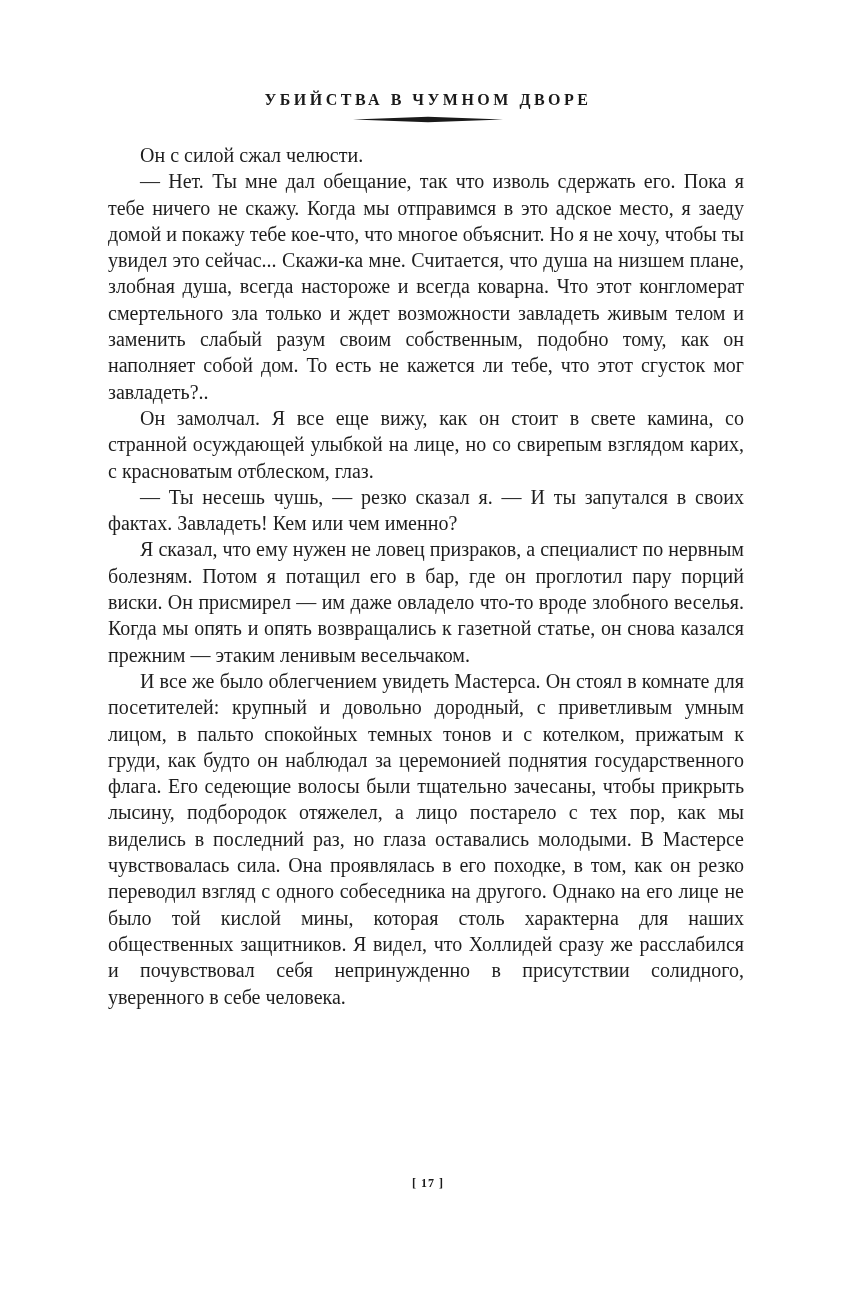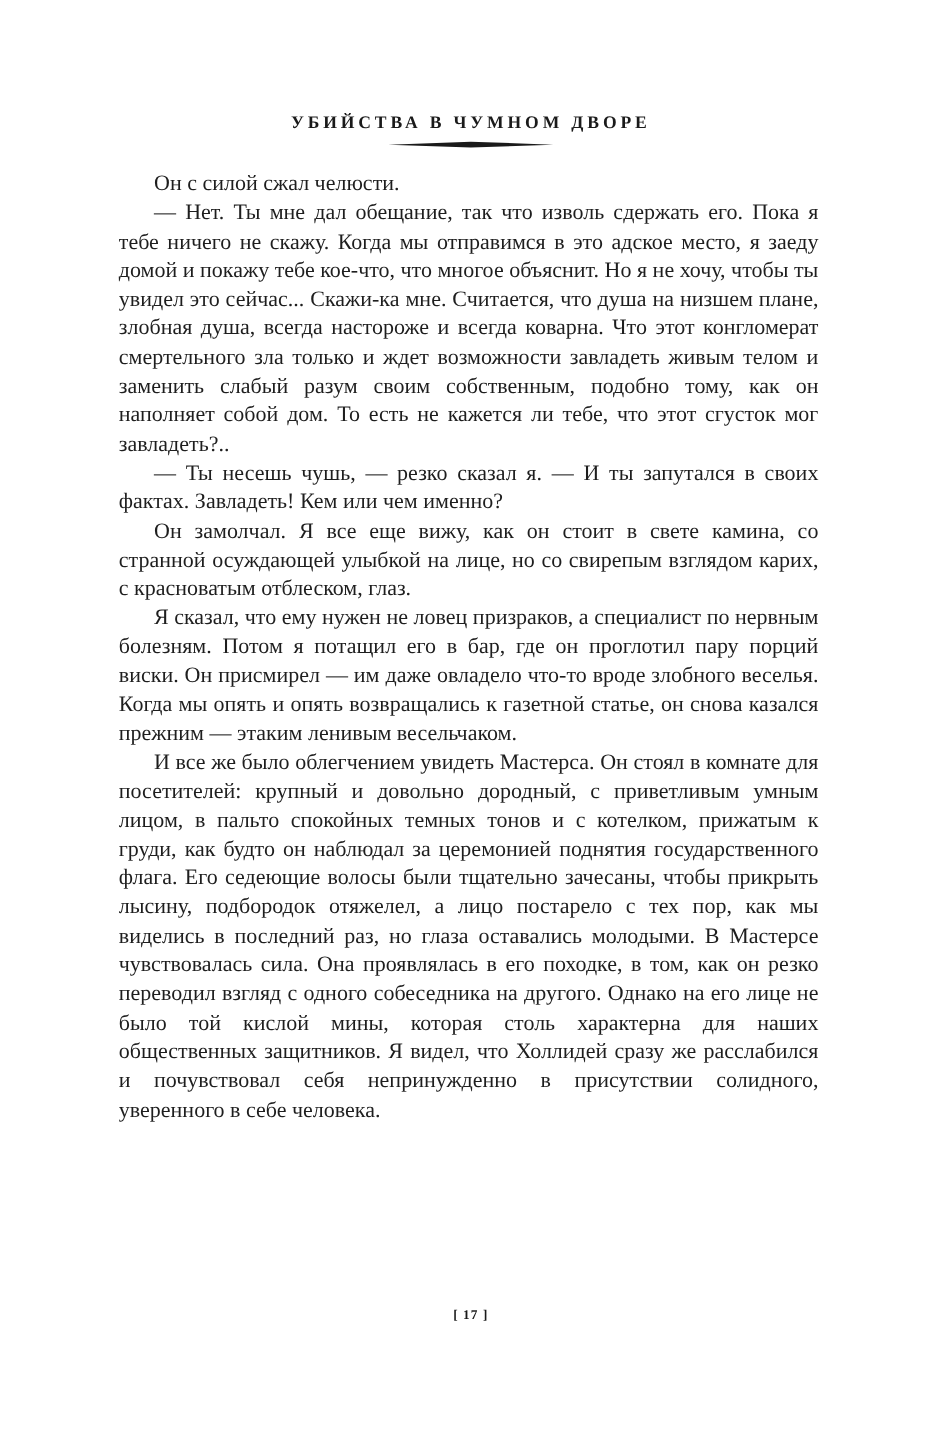--- a/index.html
+++ b/index.html
@@ -4,21 +4,21 @@
 <style>
   html, body {
     margin: 0;
     padding: 0;
     background: #ffffff;
   }
   .book-page {
     position: relative;
     width: 856px;
     height: 1238px;
-    margin: 16px auto;
+    margin: 4px auto;
     background: #ffffff;
     color: #1e1e1e;
     font-family: "Liberation Serif", "DejaVu Serif", serif;
     overflow: hidden;
     box-sizing: border-box;
   }
   .running-head {
     position: absolute;
     top: 87px;
     left: 0;
@@ -76,21 +76,21 @@
 
   <div class="head-ornament">
     <svg width="150" height="7" viewBox="0 0 150 7" aria-hidden="true">
       <polygon points="0,3.5 75,0.8 150,3.5 75,6.2" fill="#1a1a1a"></polygon>
     </svg>
   </div>
 
   <div class="text-block" id="paragraph-container">
       <p>Он с силой сжал челюсти.</p>
       <p>— Нет. Ты мне дал обещание, так что изволь сдержать его. Пока я тебе ничего не скажу. Когда мы отправимся в это адское место, я заеду домой и покажу тебе кое-что, что многое объяснит. Но я не хочу, чтобы ты увидел это сейчас... Скажи-ка мне. Считается, что душа на низшем плане, злобная душа, всегда настороже и всегда коварна. Что этот конгломерат смертельного зла только и ждет возможности завладеть живым телом и заменить слабый разум своим собственным, подобно тому, как он наполняет собой дом. То есть не кажется ли тебе, что этот сгусток мог завладеть?..</p>
+      <p>Он замолчал. Я все еще вижу, как он стоит в свете камина, со странной осуждающей улыбкой на лице, но со свирепым взглядом карих, с красноватым отблеском, глаз.</p>
       <p>— Ты несешь чушь, — резко сказал я. — И ты запутался в своих фактах. Завладеть! Кем или чем именно?</p>
-      <p>Он замолчал. Я все еще вижу, как он стоит в свете камина, со странной осуждающей улыбкой на лице, но со свирепым взглядом карих, с красноватым отблеском, глаз.</p>
       <p>Я сказал, что ему нужен не ловец призраков, а специалист по нервным болезням. Потом я потащил его в бар, где он проглотил пару порций виски. Он присмирел — им даже овладело что-то вроде злобного веселья. Когда мы опять и опять возвращались к газетной статье, он снова казался прежним — этаким ленивым весельчаком.</p>
       <p>И все же было облегчением увидеть Мастерса. Он стоял в комнате для посетителей: крупный и довольно дородный, с приветливым умным лицом, в пальто спокойных темных тонов и с котелком, прижатым к груди, как будто он наблюдал за церемонией поднятия государственного флага. Его седеющие волосы были тщательно зачесаны, чтобы прикрыть лысину, подбородок отяжелел, а лицо постарело с тех пор, как мы виделись в последний раз, но глаза оставались молодыми. В Мастерсе чувствовалась сила. Она проявлялась в его походке, в том, как он резко переводил взгляд с одного собеседника на другого. Однако на его лице не было той кислой мины, которая столь характерна для наших общественных защитников. Я видел, что Холлидей сразу же расслабился и почувствовал себя непринужденно в присутствии солидного, уверенного в себе человека.</p>
     </div>
 
   <div class="page-number">[ 17 ]</div>
 
 </div>
 
 </body></html>

